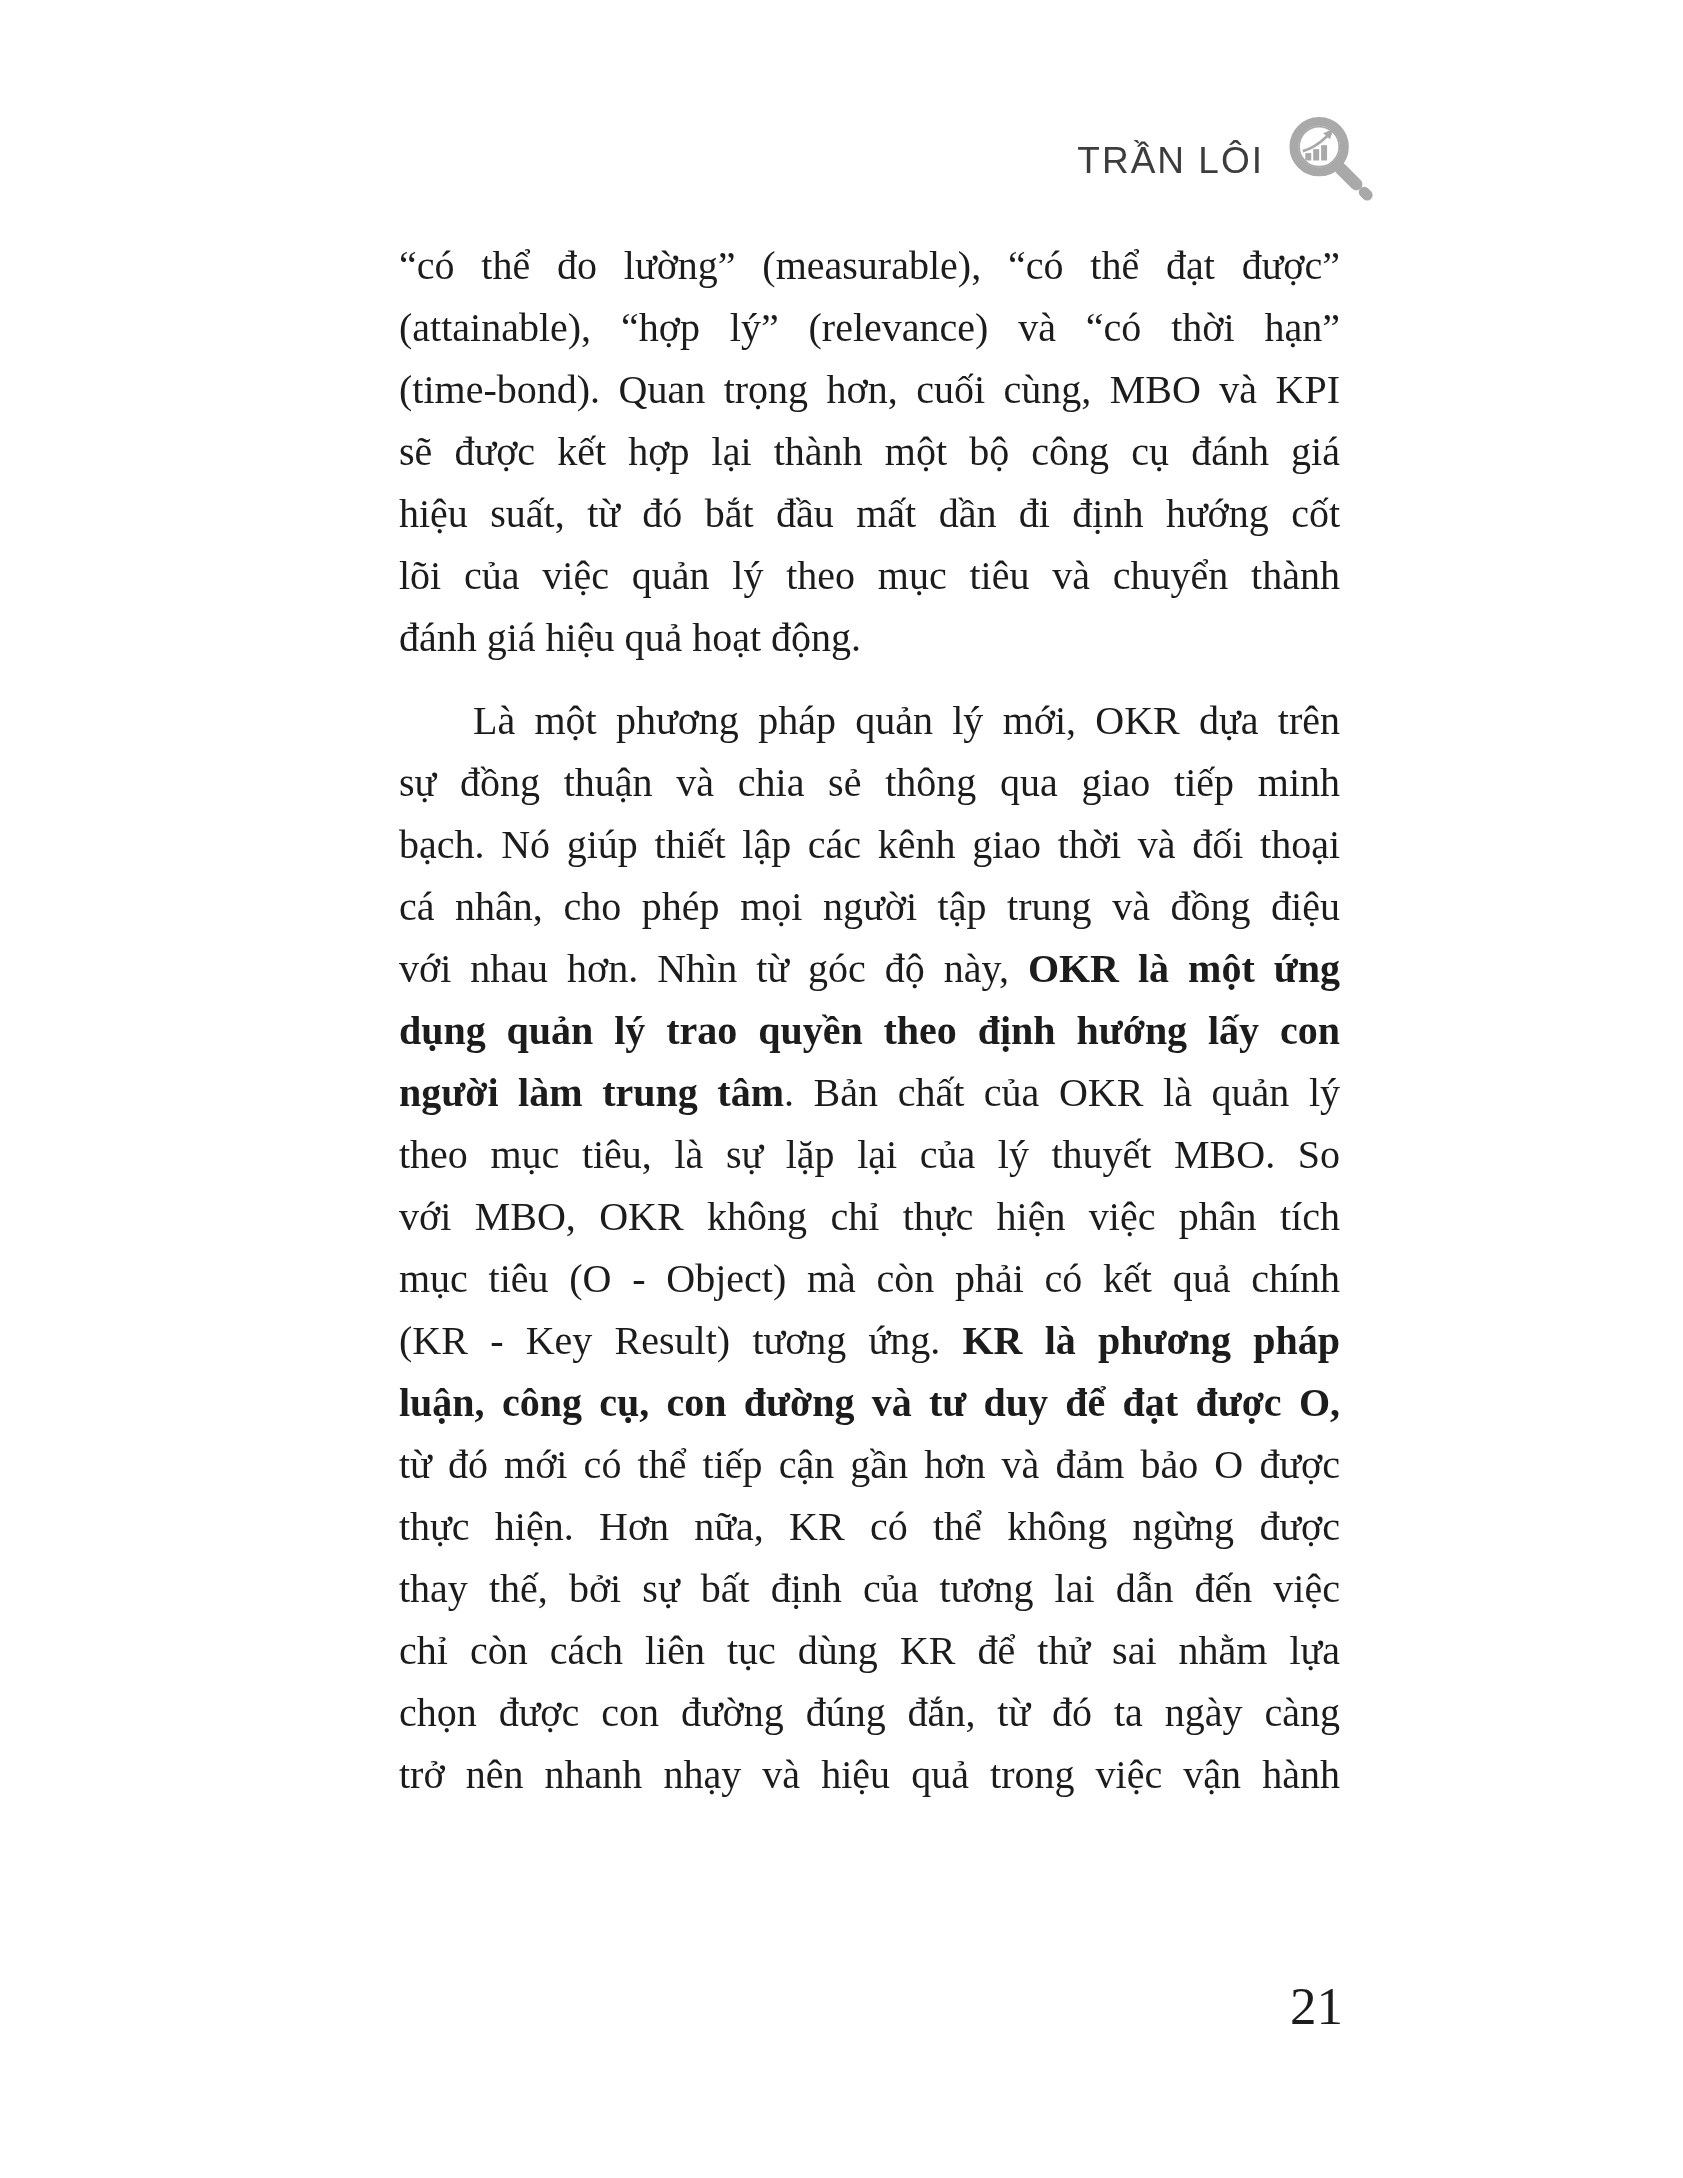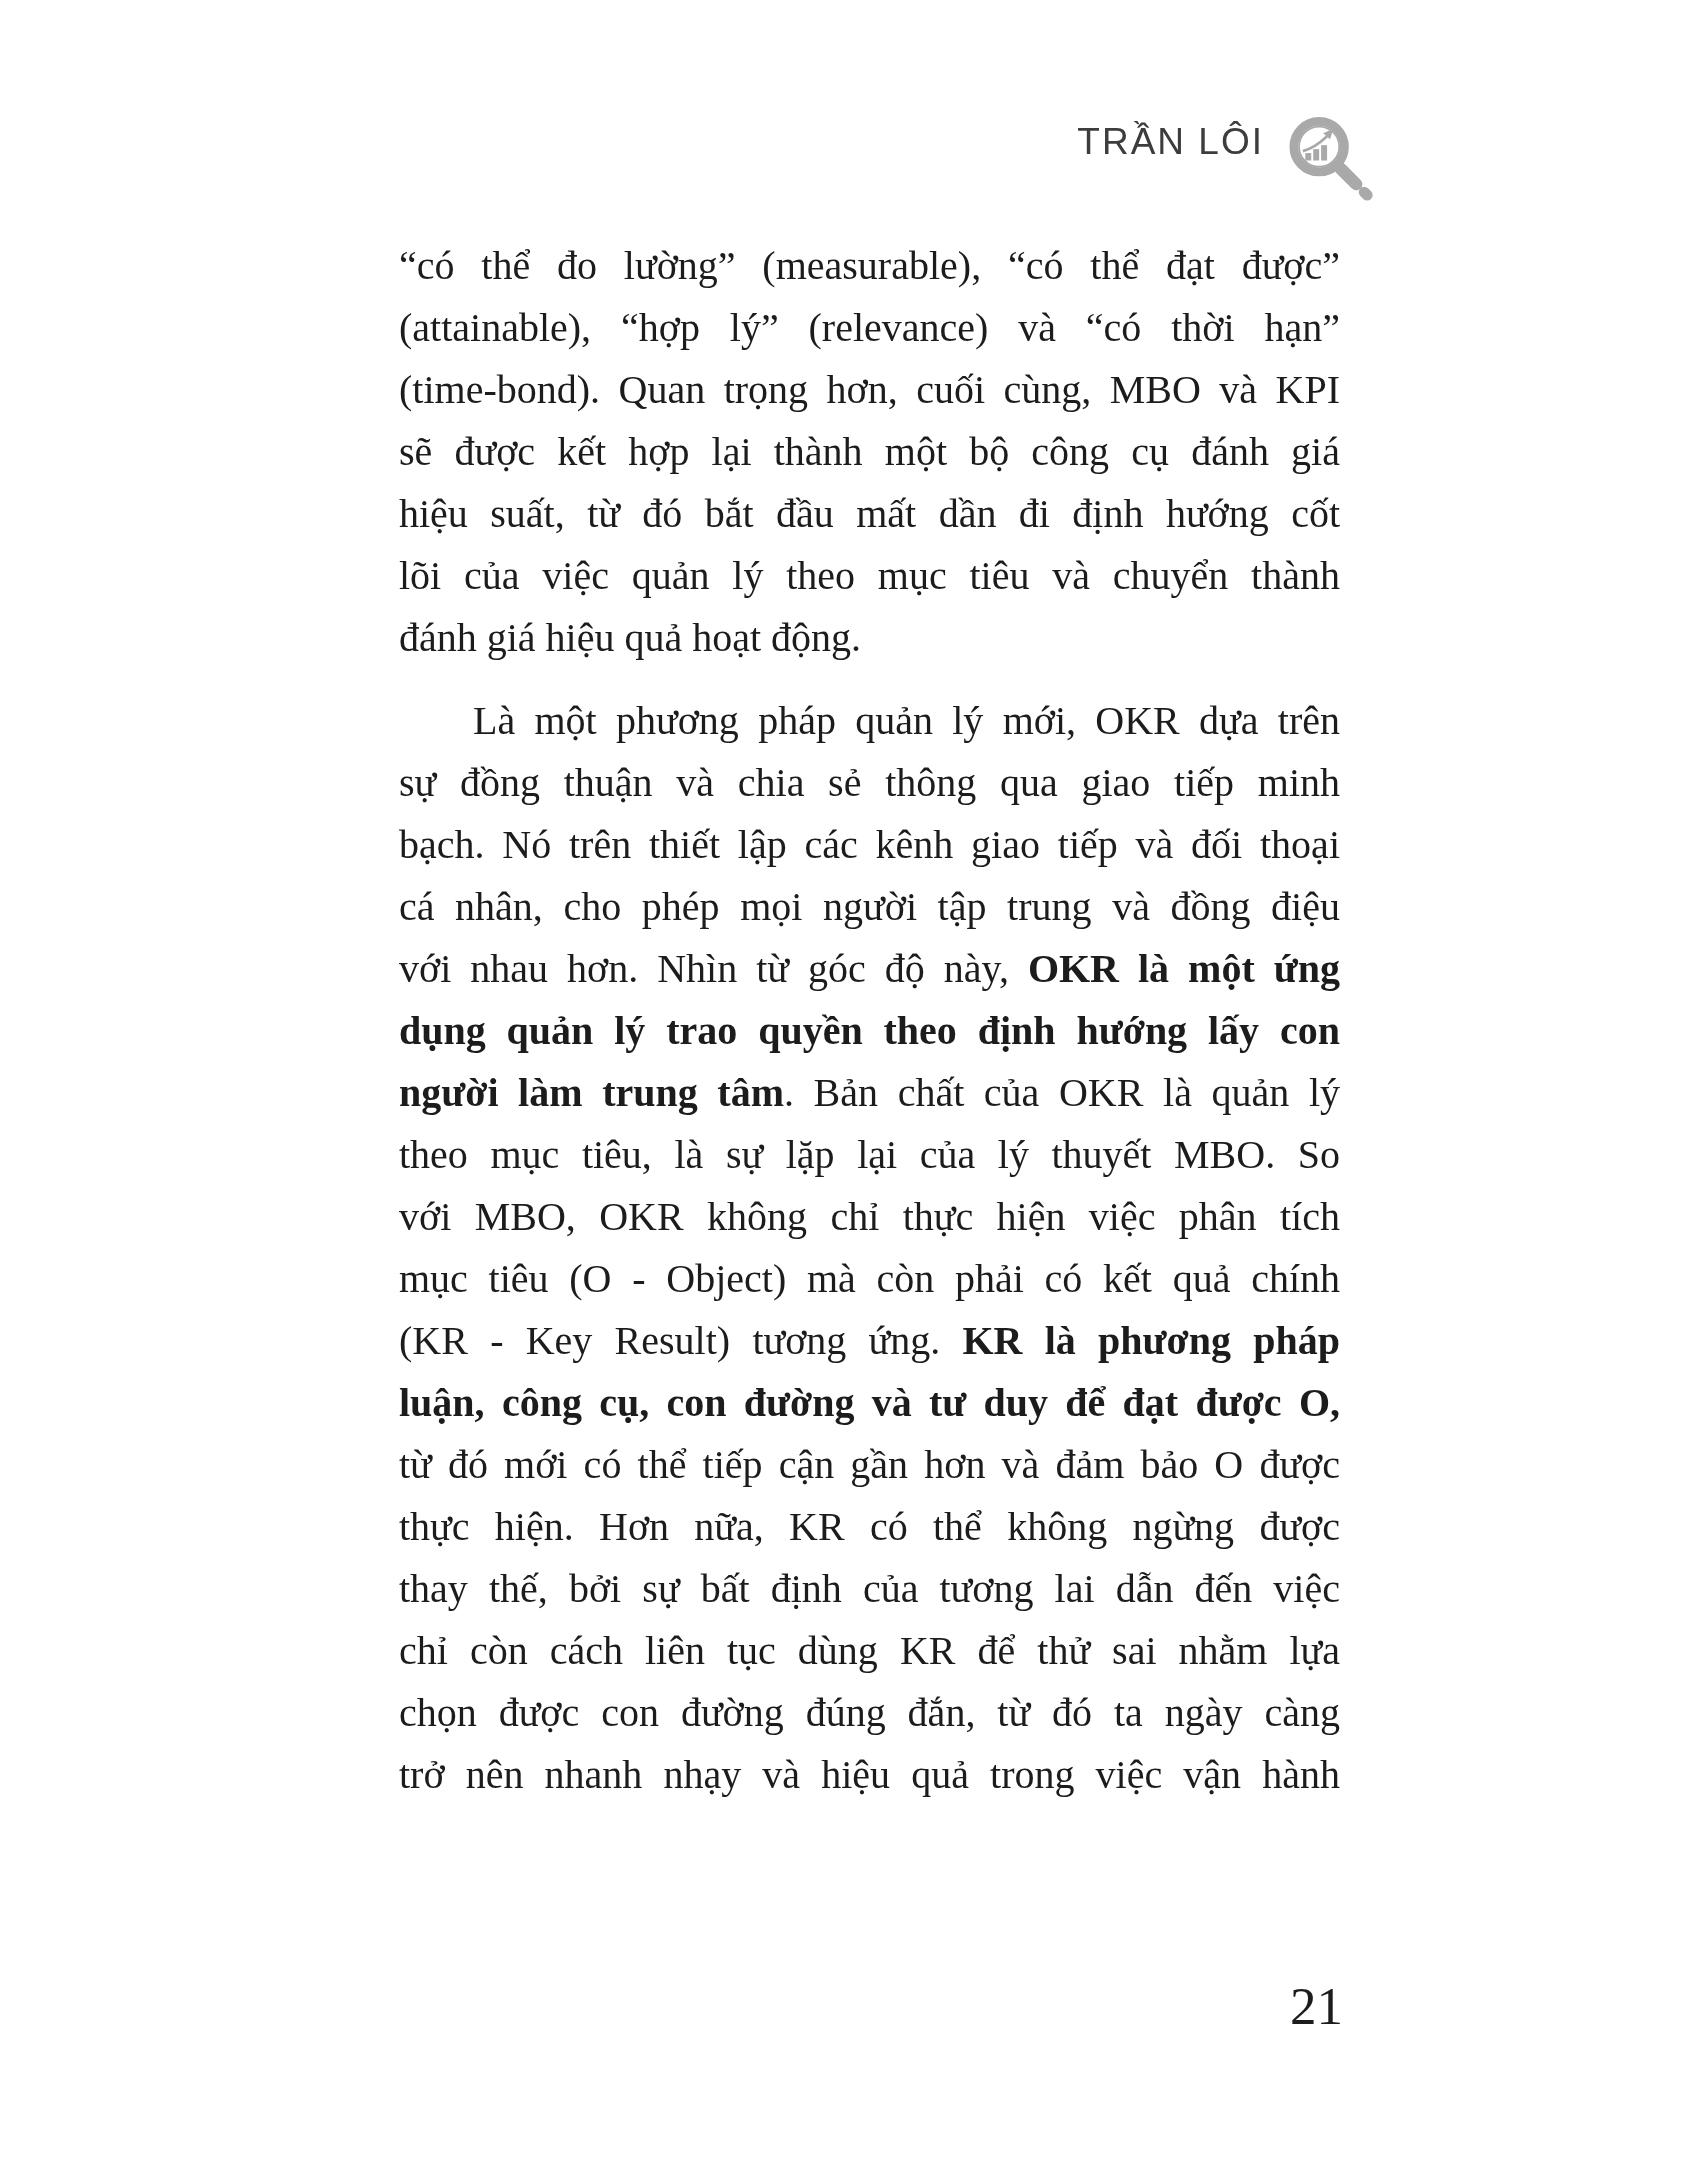--- a/index.html
+++ b/index.html
@@ -14,21 +14,21 @@
     position:relative;
     width:1683px;
     height:2178px;
     background:var(--page-bg);
     overflow:hidden;
     font-family:"Liberation Serif", serif;
   }
   
   .running-head{
     position:absolute;
-    top:121px;
+    top:140px;
     right:419px;
     font-family:"Liberation Sans", sans-serif;
     font-size:37px;
     letter-spacing:2px;
     color:var(--header-color);
     white-space:nowrap;
   }
   .header-icon{
     position:absolute;
     left:1286px;
@@ -98,21 +98,21 @@
         <div class="line"><span>(attainable), “hợp lý” (relevance) và “có thời hạn”</span></div>
         <div class="line"><span>(time-bond). Quan trọng hơn, cuối cùng, MBO và KPI</span></div>
         <div class="line"><span>sẽ được kết hợp lại thành một bộ công cụ đánh giá</span></div>
         <div class="line"><span>hiệu suất, từ đó bắt đầu mất dần đi định hướng cốt</span></div>
         <div class="line"><span>lõi của việc quản lý theo mục tiêu và chuyển thành</span></div>
         <div class="line flush"><span>đánh giá hiệu quả hoạt động.</span></div>
       </div>
       <div class="para">
         <div class="line indent"><span>Là một phương pháp quản lý mới, OKR dựa trên</span></div>
         <div class="line"><span>sự đồng thuận và chia sẻ thông qua giao tiếp minh</span></div>
-        <div class="line"><span>bạch. Nó trên thiết lập các kênh giao tiếp và đối thoại</span></div>
+        <div class="line"><span>bạch. Nó giúp thiết lập các kênh giao thời và đối thoại</span></div>
         <div class="line"><span>cá nhân, cho phép mọi người tập trung và đồng điệu</span></div>
         <div class="line"><span>với nhau hơn. Nhìn từ góc độ này, </span><span class="b">OKR là một ứng</span></div>
         <div class="line"><span class="b">dụng quản lý trao quyền theo định hướng lấy con</span></div>
         <div class="line"><span class="b">người làm trung tâm</span><span>. Bản chất của OKR là quản lý</span></div>
         <div class="line"><span>theo mục tiêu, là sự lặp lại của lý thuyết MBO. So</span></div>
         <div class="line"><span>với MBO, OKR không chỉ thực hiện việc phân tích</span></div>
         <div class="line"><span>mục tiêu (O - Object) mà còn phải có kết quả chính</span></div>
         <div class="line"><span>(KR - Key Result) tương ứng. </span><span class="b">KR là phương pháp</span></div>
         <div class="line"><span class="b">luận, công cụ, con đường và tư duy để đạt được O,</span></div>
         <div class="line"><span>từ đó mới có thể tiếp cận gần hơn và đảm bảo O được</span></div>

